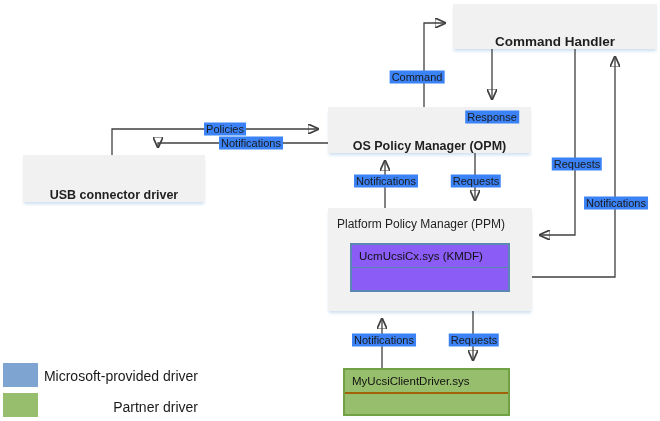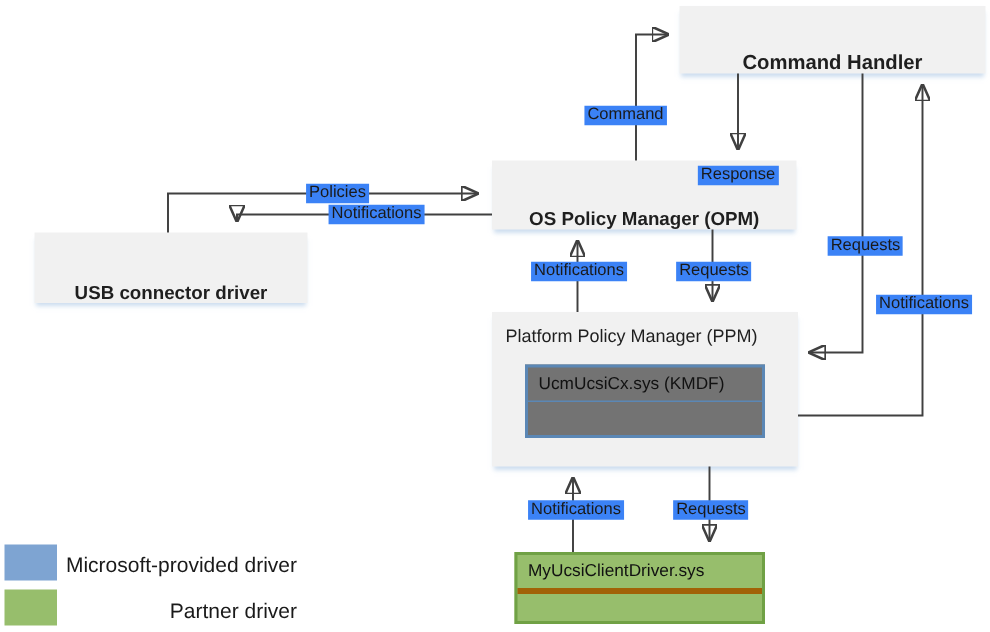--- a/index.html
+++ b/index.html
@@ -15,25 +15,25 @@
     font-weight:bold; text-align:center;
   }
   #box-ch   { left:453px; top:4px;   width:204px; height:45px; font-size:13.5px; }
   #box-opm  { left:328px; top:107px; width:203px; height:46px; font-size:12.5px; }
   #box-usb  { left:23px;  top:155px; width:182px; height:47px; font-size:12.5px; }
   #box-ppm  { left:328px; top:208px; width:204px; height:103px; display:block; text-align:left; }
   .ppm-title { padding:9px 0 0 9px; font-weight:normal; font-size:12px; white-space:nowrap; }
 
   
   .cbox { position:absolute; box-sizing:border-box; font-size:11.5px; }
-  #box-ucsi   { left:350px; top:243px; width:160px; height:49px; background:#737373; border:2px solid #5b87b5; }
+  #box-ucsi   { left:350px; top:243px; width:160px; height:49px; background:#8b5cf6; border:2px solid #5b87b5; }
   #box-client { left:343px; top:368px; width:167px; height:48px; background:#97be6c; border:2px solid #70a145; }
   .cbox .row1 { height:22px; line-height:22px; padding-left:7px; color:#111; white-space:nowrap; }
   #box-ucsi   .row1 { border-bottom:1px solid #5b87b5; }
-  #box-client .row1 { border-bottom:4px solid #a16207; }
+  #box-client .row1 { border-bottom:2px solid #a16207; }
   .cbox .row2 { height:22px; line-height:22px; padding-left:7px; color:#f4f8f4; white-space:nowrap; }
 
   
   svg.wires { position:absolute; left:0; top:0; width:660px; height:421px; pointer-events:none; }
   svg.wires path { stroke:#404040; stroke-width:1.3; fill:none; }
 
   
   .elabel {
     position:absolute; transform:translate(-50%,-50%);
     font-size:11px; color:#1a1a1a; background:#3b82f6;

